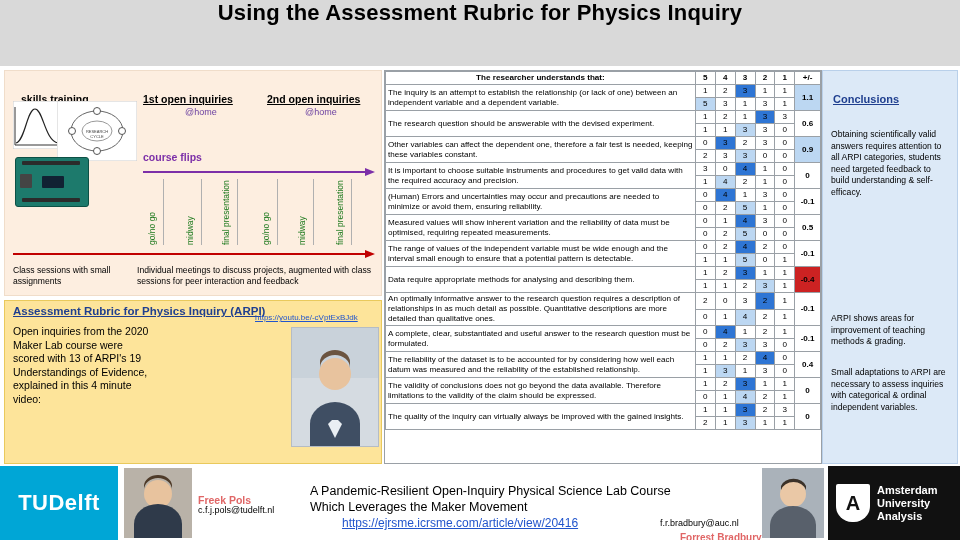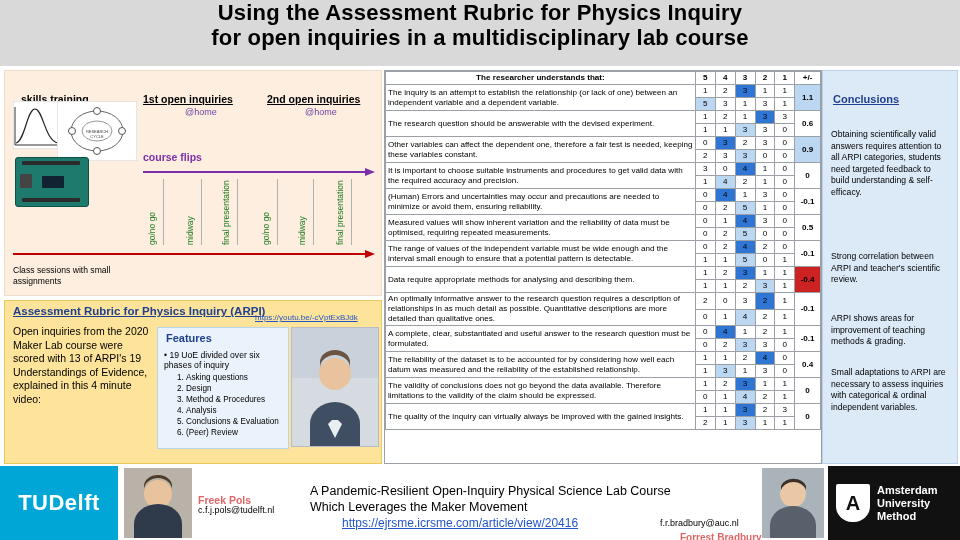--- a/index.html
+++ b/index.html
@@ -8,21 +8,21 @@
     font-family:"Liberation Sans", sans-serif;
     background:#ffffff;color:#000;
     position:relative;
   }
   .poster{position:absolute;left:0;top:0;width:960px;height:540px;}
 
   
   .title-bar{
     position:absolute;left:0;top:0;width:960px;height:66px;
     background:#d9d9d9;
-    display:flex;flex-direction:column;align-items:center;justify-content:flex-start;
+    display:flex;flex-direction:column;align-items:center;justify-content:space-between;
   }
   .title-line{
     font-size:22px;font-weight:bold;letter-spacing:0.2px;line-height:25px;
     color:#000;text-align:center;
   }
 
   
   .maker-lab{
     position:absolute;left:4px;top:70px;width:376px;height:224px;
     background:#fdeee0;border:1px solid #f0ddca;
@@ -169,21 +169,20 @@
     position:absolute;left:310px;top:50px;font-size:12px;color:#2255cc;text-decoration:underline;padding-left:32px;
   }
 </style>
 </head>
 <body>
 
 <div class="poster">
 
   <div class="title-bar">
     <div class="title-line">Using the Assessment Rubric for Physics Inquiry</div>
-    <div class="title-line">for open inquiries in a multidisciplinary lab course</div>
   </div>
 
   <div class="maker-lab">
 
     <div class="ml-col-h" style="left:16px;top:22px;">skills training</div>
     <div class="ml-col-h" style="left:138px;top:22px;">1st open inquiries</div>
     <div class="ml-sub" style="left:180px;top:36px;">@home</div>
     <div class="ml-col-h" style="left:262px;top:22px;">2nd open inquiries</div>
     <div class="ml-sub" style="left:300px;top:36px;">@home</div>
 
@@ -233,40 +232,29 @@
     <div class="vlabel" style="left:256px;top:112px;height:62px;">go/no go</div>
     <div class="vlabel" style="left:292px;top:120px;height:54px;">midway</div>
     <div class="vlabel" style="left:330px;top:100px;height:74px;">final presentation</div>
 
     <svg class="arrow-red" viewBox="0 0 362 10">
       <line x1="0" y1="5" x2="354" y2="5" stroke="#c00000" stroke-width="2"></line>
       <polygon points="362,5 352,1 352,9" fill="#c00000"></polygon>
     </svg>
 
     <div class="ml-foot" style="left:8px;top:194px;width:110px;">Class sessions with small assignments</div>
+    <div class="ml-foot" style="left:132px;top:194px;width:238px;">Individual meetings to discuss projects, augmented with class sessions for peer interaction and feedback</div>
   </div>
 
   <div class="rubric">
     <div class="rubric-title">Assessment Rubric for Physics Inquiry (ARPI)</div>
     <div class="rubric-text">Open inquiries from the 2020 Maker Lab course were scored with 13 of ARPI's 19 Understandings of Evidence, explained in this 4 minute video:</div>
 
     <a class="video-link" href="#">https://youtu.be/-cVptExBJdk</a>
 
-    <div class="features-box">
-      <div class="features-h">Features</div>
-      <div class="features-lead">• 19 UoE divided over six phases of inquiry</div>
-      <ol class="features-list">
-        <li>Asking questions</li>
-        <li>Design</li>
-        <li>Method &amp; Procedures</li>
-        <li>Analysis</li>
-        <li>Conclusions &amp; Evaluation</li>
-        <li>(Peer) Review</li>
-      </ol>
-    </div>
 
     <div class="headshot">
       <svg viewBox="0 0 86 118" width="86" height="118">
         <rect x="0" y="0" width="86" height="118" fill="#d5dbe1"></rect>
         <rect x="0" y="0" width="86" height="50" fill="#c9d2da"></rect>
         <circle cx="43" cy="46" r="16" fill="#e8c39e"></circle>
         <path d="M28,40 a15,13 0 0 1 30,0 l0,-6 a15,12 0 0 0 -30,0 z" fill="#6b5440"></path>
         <path d="M18,118 L18,96 a25,22 0 0 1 50,0 L68,118 Z" fill="#3f4e63"></path>
         <path d="M36,96 L43,110 L50,96 L46,92 L40,92 Z" fill="#e9eef3"></path>
       </svg>
@@ -493,21 +481,20 @@
             <td class="num">1</td>
             <td class="num">1</td>
           </tr>
         </tbody>
     </table>
   </div>
 
   <div class="concl">
     <div class="concl-h">Conclusions</div>
     <div class="concl-p" style="top:58px;">Obtaining scientifically valid answers requires attention to all ARPI categories, students need targeted feedback to build understanding &amp; self-efficacy.</div>
-    <div class="concl-p" style="top:180px;">Strong correlation between ARPI and teacher's scientific review.</div>
     <div class="concl-p" style="top:242px;">ARPI shows areas for improvement of teaching methods &amp; grading.</div>
     <div class="concl-p" style="top:296px;">Small adaptations to ARPI are necessary to assess inquiries with categorical &amp; ordinal independent variables.</div>
   </div>
 
   <div class="footer">
     <div class="tu-block">
       <div class="tu-text"><span>TU</span><span>Delft</span></div>
     </div>
 
     <div class="photo-left">
@@ -535,18 +522,18 @@
       </svg>
     </div>
 
     <div class="auc-block">
       <div class="auc-shield">
         <span>A</span>
       </div>
       <div class="auc-text">
         <div>Amsterdam</div>
         <div>University</div>
-        <div>Method</div>
+        <div>Analysis</div>
       </div>
     </div>
   </div>
 
 </div>
 
 </body></html>

